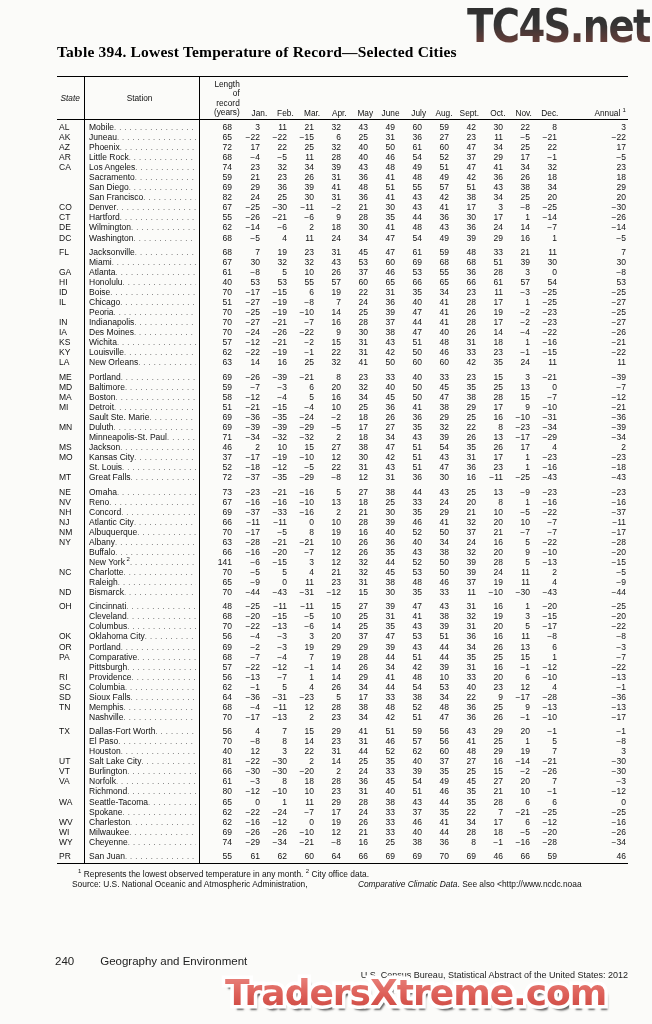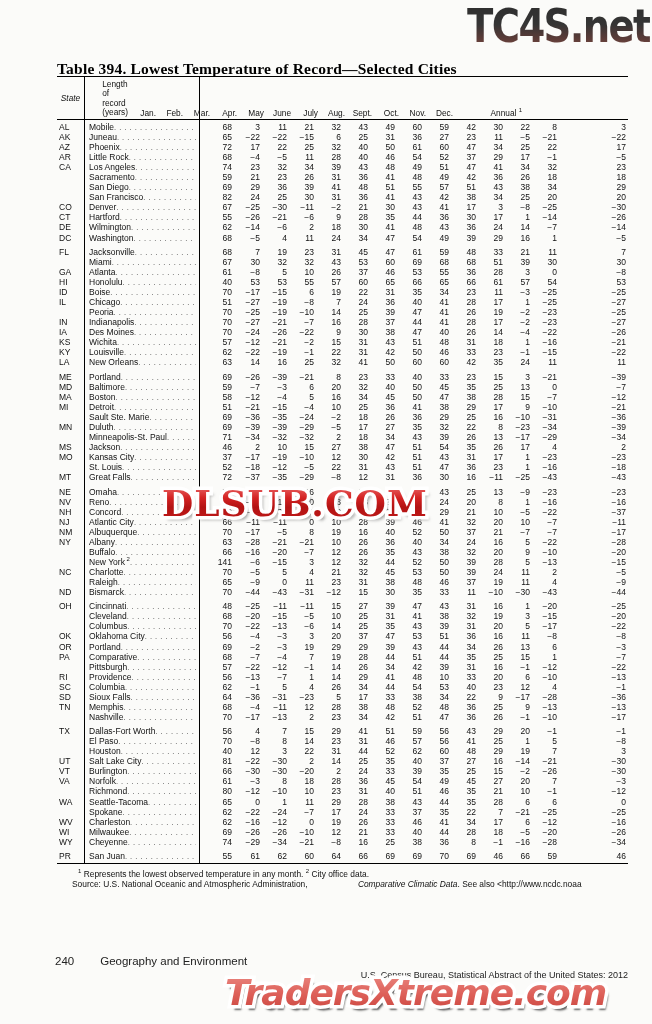--- a/index.html
+++ b/index.html
@@ -1,32 +1,32 @@
 <!DOCTYPE html>
 <html><head>
 <meta charset="utf-8">
 <style>
   html,body{margin:0;padding:0;}
   body{width:652px;height:1024px;background:#fbfbf9;font-family:"Liberation Sans",sans-serif;color:#111;}
   .page{position:relative;width:652px;height:1024px;overflow:hidden;}
 
   
-  .title{position:absolute;left:57px;top:60px;font-family:"Liberation Serif",serif;font-weight:bold;font-size:15.5px;letter-spacing:.2px;color:#000;}
+  .title{position:absolute;left:57px;top:43px;font-family:"Liberation Serif",serif;font-weight:bold;font-size:15.5px;letter-spacing:.2px;color:#000;}
   .subtitle{position:absolute;left:57px;top:64px;font-size:8.8px;color:#111;}
 
   
   .ttable{position:absolute;left:57px;top:76px;width:571px;border-top:1.6px solid #000;border-bottom:1.6px solid #000;}
   .vrule{position:absolute;top:0;bottom:0;width:1px;background:#000;}
   .vrule.v1{left:27px;}
   .vrule.v2{left:142px;}
 
   .thead{display:flex;align-items:stretch;border-bottom:1px solid #000;height:42px;font-size:8.3px;}
   .h-state{width:27px;display:flex;align-items:center;justify-content:center;font-style:italic;}
   .h-station{width:115px;display:flex;align-items:center;justify-content:center;}
-  .h-years{width:38px;display:flex;align-items:flex-end;justify-content:flex-end;padding-right:5px;box-sizing:border-box;text-align:left;white-space:pre-line;line-height:9.6px;padding-bottom:1px;padding-left:44px;}
+  .h-years{width:38px;display:flex;align-items:flex-end;justify-content:flex-end;padding-right:5px;box-sizing:border-box;text-align:right;white-space:pre-line;line-height:9.6px;padding-bottom:1px;padding-left:44px;}
   .h-mon{width:27px;text-align:left;padding-right:4px;box-sizing:border-box;display:flex;align-items:flex-end;justify-content:flex-end;padding-bottom:1px;}
   .h-annual{width:67px;text-align:right;padding-right:2px;box-sizing:border-box;display:flex;align-items:flex-end;justify-content:flex-end;padding-bottom:1px;}
   sup{font-size:6px;vertical-align:super;line-height:0;}
 
   
   .tbody{padding-top:2px;padding-bottom:2px;}
   .tgroup{margin-top:4.3px;}
   .tgroup:first-child{margin-top:0;}
   .trow{display:flex;align-items:baseline;height:10.05px;font-size:8.5px;line-height:10.05px;white-space:nowrap;}
   .c-state{width:27px;padding-left:2px;box-sizing:border-box;}
@@ -48,21 +48,21 @@
   .pagefoot-left{position:absolute;left:55px;top:955px;font-size:11.5px;color:#222;}
   .pagefoot-left .pn{margin-right:26px;}
   .pagefoot-right{position:absolute;right:24px;top:970px;font-size:9px;color:#222;}
 
   
   .wm{position:absolute;z-index:10;white-space:nowrap;pointer-events:none;}
   .wm-top{top:-2px;right:2px;font-family:"DejaVu Sans",sans-serif;font-weight:bold;font-size:47px;letter-spacing:-2px;transform:scaleX(.82);transform-origin:top right;
           background:linear-gradient(180deg,#2c2c2c 0%,#353535 48%,#5d3c38 75%,#8a554c 100%);
           -webkit-background-clip:text;background-clip:text;color:transparent;}
   .wm-mid{left:162px;top:482px;font-family:"DejaVu Serif",serif;font-weight:bold;font-size:36px;letter-spacing:1px;}
-  .wm-bottom{left:225px;top:972px;font-family:"DejaVu Sans",sans-serif;font-weight:bold;font-size:36px;letter-spacing:-1px;font-style:italic;}
+  .wm-bottom{left:225px;top:972px;font-family:"DejaVu Sans",sans-serif;font-weight:bold;font-size:36px;letter-spacing:-1px;}
   .wm .stroke{position:absolute;left:0;top:0;-webkit-text-stroke:7px #ffffff;text-shadow:4px 4px 3px rgba(140,140,140,.75);}
   .wm-bottom .stroke{text-shadow:3px 5px 2px rgba(70,70,70,.85);}
   .wm .fill{position:relative;}
   .wm-mid .fill{background:linear-gradient(180deg,#ef7a7a 0%,#d42222 38%,#b31313 60%,#c41c1c 100%);-webkit-background-clip:text;background-clip:text;color:transparent;}
   .wm-bottom .fill{background:linear-gradient(180deg,#eb8a84 0%,#dd5f58 55%,#c9453e 100%);-webkit-background-clip:text;background-clip:text;color:transparent;}
 </style>
 </head>
 <body>
 
 <div class="page">
@@ -70,20 +70,21 @@
   <div class="wm wm-top">TC4S.net</div>
 
   <div class="title">Table 394. Lowest Temperature of Record—Selected Cities</div>
 
   <div class="ttable">
     <div class="vrule v1"></div>
     <div class="vrule v2"></div>
 
     <div class="thead">
       <div class="h-state">State</div>
+      <div class="h-station">Station</div>
       <div class="h-years">Length
 of
 record
 (years)</div>
 
       <div class="h-mon">Jan.</div>
         <div class="h-mon">Feb.</div>
         <div class="h-mon">Mar.</div>
         <div class="h-mon">Apr.</div>
         <div class="h-mon">May</div>
@@ -1601,24 +1602,20 @@
             <span class="c-mon">69</span>
             <span class="c-mon">46</span>
             <span class="c-mon">66</span>
             <span class="c-mon">59</span>
             <span class="c-annual">46</span>
           </div>
         </div>
       </div>
   </div>
 
-  <div class="wm wm-mid">
-    <span class="stroke">DLSUB.COM</span>
-    <span class="fill">DLSUB.COM</span>
-  </div>
 
   <div class="footnotes">
     <div class="fn1"><sup>1</sup><span> Represents the lowest observed temperature in any month. </span><sup>2</sup><span> City office data.</span></div>
     <div class="fnsrc"><span>Source: U.S. National Oceanic and Atmospheric Administration, </span><span class="it">Comparative Climatic Data</span><span>. See also &lt;http://www.ncdc.noaa</span></div>
   </div>
 
   <div class="pagefoot-left">
     <span class="pn">240</span><span>Geography and Environment</span>
   </div>
   <div class="pagefoot-right">U.S. Census Bureau, Statistical Abstract of the United States: 2012</div>

